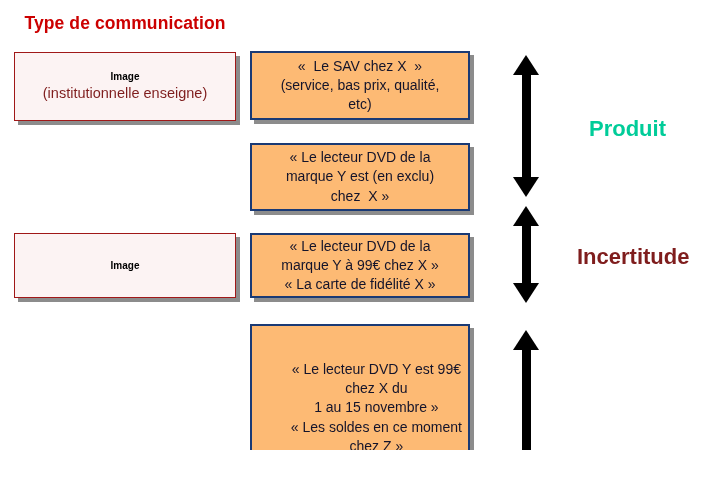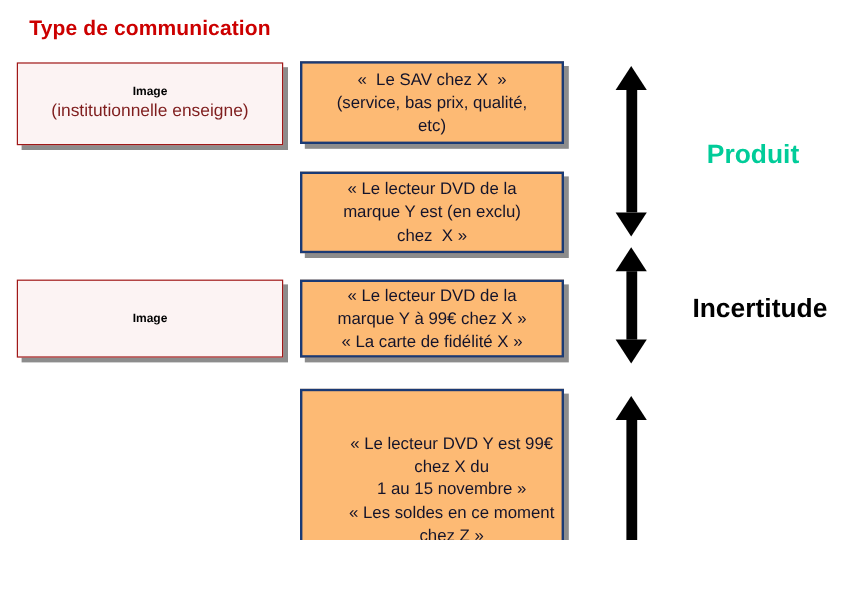--- a/index.html
+++ b/index.html
@@ -157,15 +157,15 @@
     <div class="shaft"></div>
     <div class="head down"></div>
   </div>
   <div class="arrow arrow3">
     <div class="head up"></div>
     <div class="shaft"></div>
     <div class="head down"></div>
   </div>
 
   <div class="zone-label zone-ouvert" style="color: rgb(0, 204, 153);">Produit</div>
-  <div class="zone-label zone-incertitude" style="color: #000000;">Incertitude</div>
+  <div class="zone-label zone-incertitude" style="color: #7f1d1d;">Incertitude</div>
 
 </div>
 
 </body></html>

